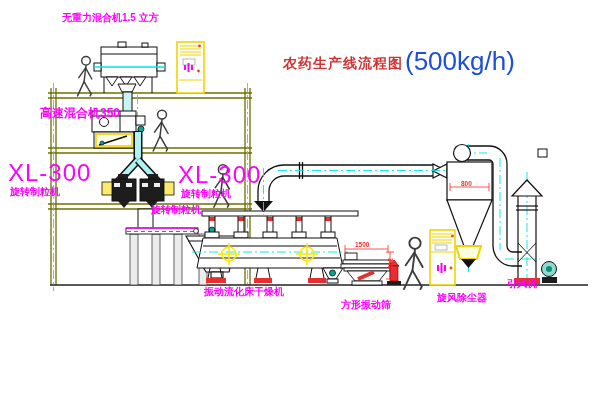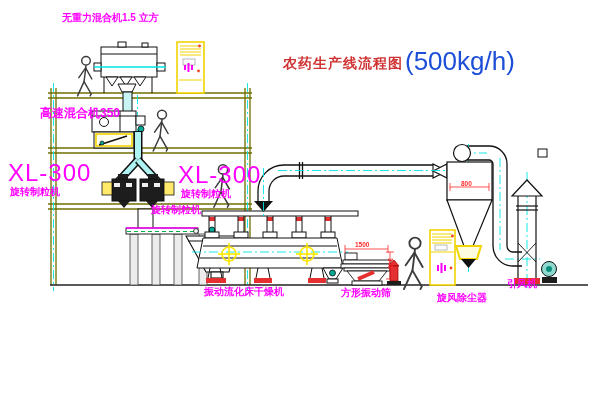--- a/index.html
+++ b/index.html
@@ -307,21 +307,21 @@
 
 <div class="lbl lbl-big" style="left:8px;top:161px;">XL-300</div>
 <div class="lbl lbl-sm" style="left:10px;top:187px;">旋转制粒机</div>
 <div class="lbl lbl-big" style="left:178px;top:163px;">XL-300</div>
 <div class="lbl lbl-sm" style="left:181px;top:189px;">旋转制粒机</div>
 
 <div class="lbl lbl-sm" style="left:151px;top:205px;">旋转制粒机</div>
 
 <div class="lbl lbl-sm" style="left:204px;top:287px;">振动流化床干燥机</div>
 
-<div class="lbl lbl-sm" style="left:341px;top:288px;">方形振动筛</div>
+<div class="lbl lbl-sm" style="left:341px;top:300px;">方形振动筛</div>
 
 <div class="lbl lbl-sm" style="left:437px;top:293px;">旋风除尘器</div>
 <div class="lbl lbl-sm" style="left:507px;top:279px;">引风机</div>
 
 <div class="dim" style="left:355px;top:241px;">1500</div>
 <div class="dim dim-v" style="left:394px;top:258px;">345</div>
 <div class="dim" style="left:461px;top:180px;">800</div>
 
 </div>
 

